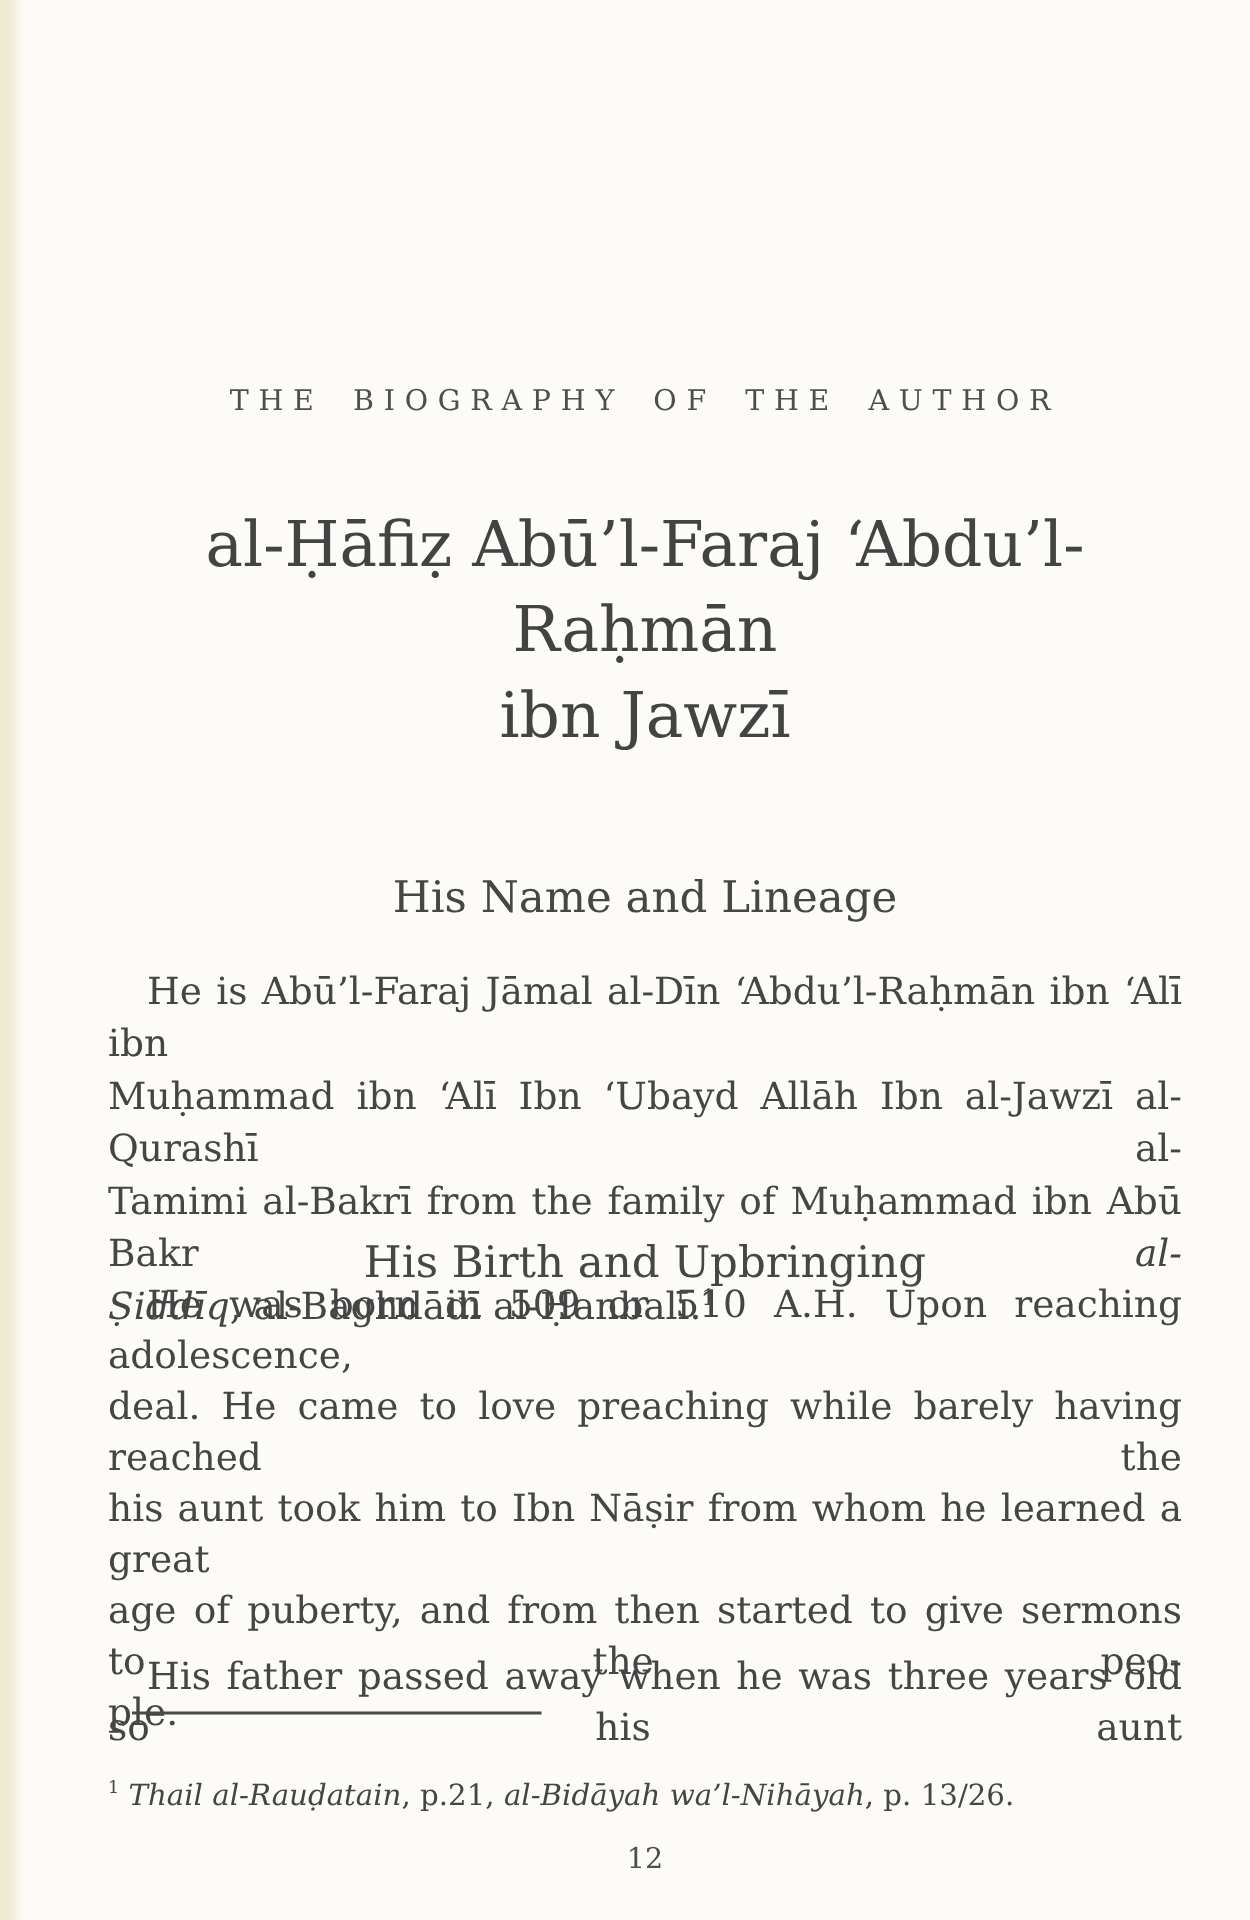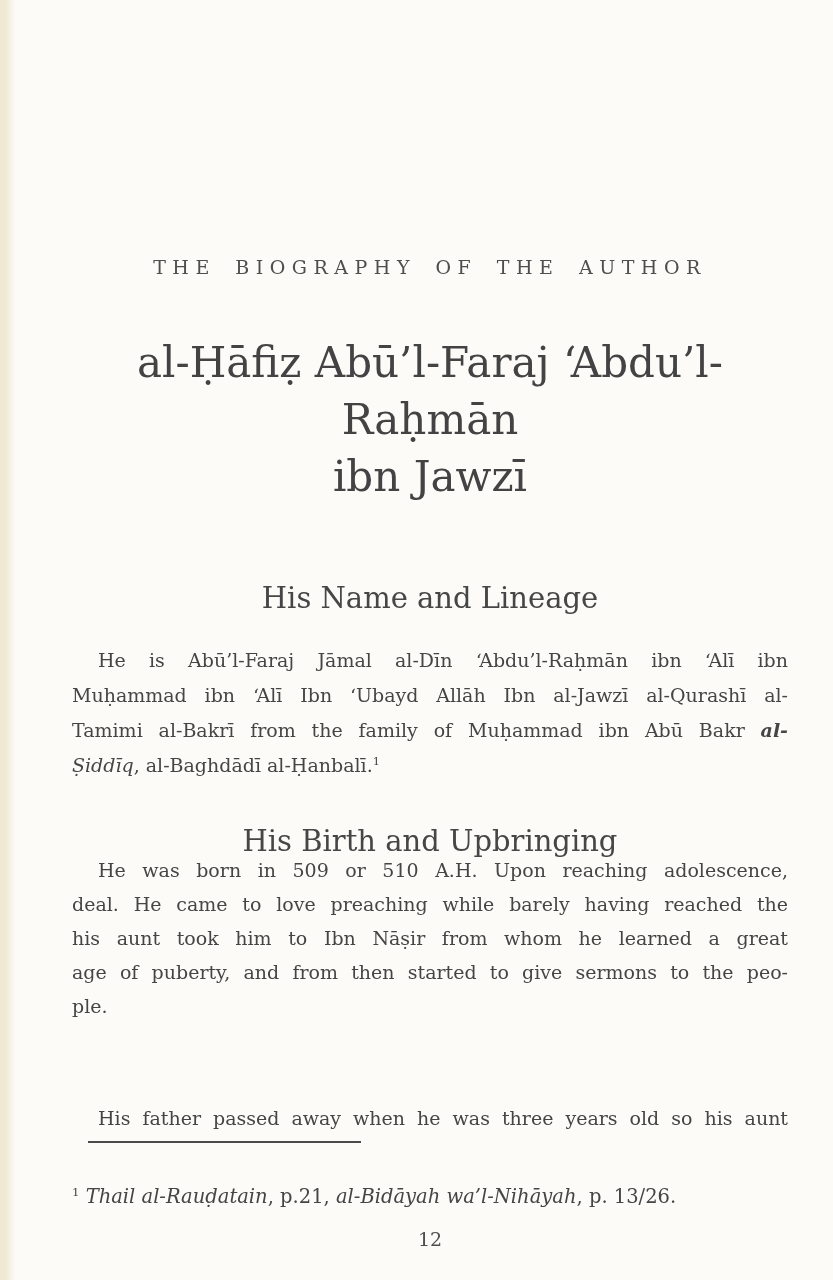--- a/index.html
+++ b/index.html
@@ -62,21 +62,21 @@
     text-align: center;
     font-size: 29px;
     font-weight: normal;
     color: #464646;
   }
   .h-name { top: 581px; }
   .h-birth { top: 824px; }
   .para {
     position: absolute;
     width: 100%;
-    font-size: 19px;
+    font-size: 25px;
     color: var(--ink);
   }
   .p1 { top: 643px; line-height: 35px; }
   .p2 { top: 853px; line-height: 34px; }
   .p3 { top: 1101px; line-height: 34px; }
   .line {
     text-align: justify;
     text-align-last: justify;
   }
   .line.last {
@@ -128,21 +128,21 @@
     <h1 class="book-title">
       <div>al-Ḥāfiẓ Abū’l-Faraj ‘Abdu’l-Raḥmān</div>
       <div>ibn Jawzī</div>
     </h1>
 
     <h2 class="section-heading h-name">His Name and Lineage</h2>
 
     <div class="para p1">
       <div class="line indent">He is Abū’l-Faraj Jāmal al-Dīn ‘Abdu’l-Raḥmān ibn ‘Alī ibn</div>
       <div class="line">Muḥammad ibn ‘Alī Ibn ‘Ubayd Allāh Ibn al-Jawzī al-Qurashī al-</div>
-      <div class="line"><span>Tamimi al-Bakrī from the family of Muḥammad ibn Abū Bakr </span><span style="font-style: italic; font-weight: bold;">al-</span></div>
+      <div class="line"><span>Tamimi al-Bakrī from the family of Muḥammad ibn Abū Bakr </span><span style="font-style: italic;">al-</span></div>
       <div class="line last"><span style="font-style: italic;">Ṣiddīq</span><span>, al-Baghdādī al-Ḥanbalī.</span><sup>1</sup></div>
     </div>
 
     <h2 class="section-heading h-birth">His Birth and Upbringing</h2>
 
     <div class="para p2">
       <div class="line indent">He was born in 509 or 510 A.H. Upon reaching adolescence,</div>
       <div class="line">deal. He came to love preaching while barely having reached the</div>
       <div class="line">his aunt took him to Ibn Nāṣir from whom he learned a great</div>
       <div class="line">age of puberty, and from then started to give sermons to the peo-</div>

